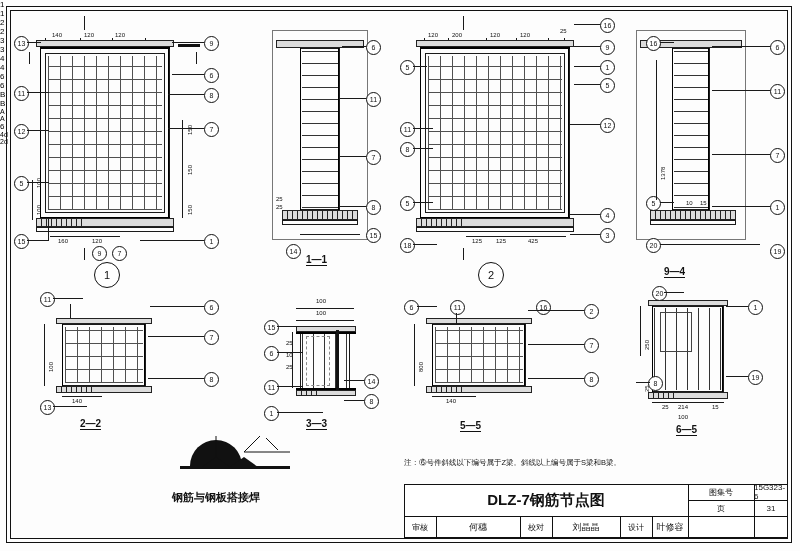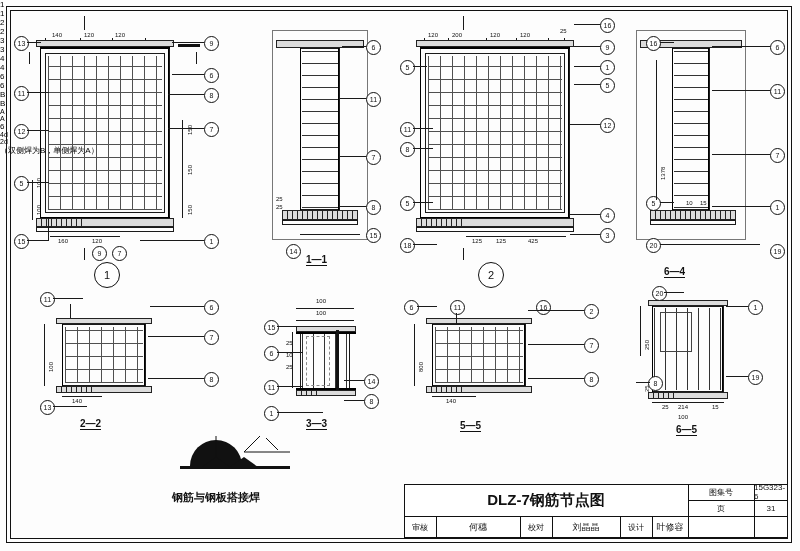--- a/index.html
+++ b/index.html
@@ -251,21 +251,21 @@
     <div class="ln h" style="left:660px;top:244px;width:100px;"></div>
     <div class="ln h" style="left:712px;top:206px;width:58px;"></div>
 
     <div class="t rot" style="left:660px;top:180px;">1378</div>
     <div class="ln v" style="left:656px;top:60px;height:140px;"></div>
     <div class="t" style="left:686px;top:200px;">10</div>
     <div class="t" style="left:700px;top:200px;">15</div>
     <div class="t8" style="left:666px;top:226px;">6</div>
     <div class="t8" style="left:726px;top:226px;">6</div>
 
-    <div class="cap ul" style="left:664px;top:266px;">6—4</div>
+    <div class="cap ul" style="left:664px;top:266px;">9—4</div>
   </div>
 
   <div>
     <div class="grey" style="left:56px;top:318px;width:96px;height:6px;"></div>
     <div class="box" style="left:62px;top:324px;width:84px;height:62px;"></div>
     <div class="grid" style="left:65px;top:327px;width:78px;height:56px;opacity:.85;"></div>
     <div class="ln v thick" style="left:62px;top:324px;height:62px;"></div>
     <div class="ln v thick" style="left:144px;top:324px;height:62px;"></div>
     <div class="grey" style="left:56px;top:386px;width:96px;height:7px;"></div>
     <div class="hatch" style="left:56px;top:386px;width:36px;height:7px;"></div>
@@ -404,23 +404,23 @@
       <line x1="84" y1="8" x2="96" y2="20" stroke="#111" stroke-width="1"></line>
     </svg>
     <div class="t7" style="left:264px;top:432px;">4d</div>
     <div class="t7" style="left:264px;top:444px;">2d</div>
     <div class="blk" style="left:180px;top:466px;width:110px;height:3px;"></div>
     <svg width="70" height="12" style="position:absolute;left:200px;top:456px;">
       <path d="M2 11 L16 1 L30 11 Z" fill="#111"></path>
       <path d="M30 11 L44 1 L58 11 Z" fill="#111"></path>
     </svg>
     <div class="cap" style="left:172px;top:490px;font-size:11px;">钢筋与钢板搭接焊</div>
-    <div class="t8" style="left:172px;top:508px;">（双侧焊为B，单侧焊为A）</div>
-  </div>
-
+  </div>
+
+  <div class="note" style="left:404px;top:458px;">注：⑥号件斜线以下编号属于Z梁。斜线以上编号属于S梁和B梁。</div>
 
   <div>
     <div class="tb" style="left:404px;top:484px;width:384px;height:54px;"></div>
     <div class="ln v" style="left:688px;top:484px;height:54px;background:#111;"></div>
     <div class="ln h" style="left:404px;top:516px;width:384px;background:#111;"></div>
     <div class="ln v" style="left:754px;top:484px;height:54px;background:#111;"></div>
     <div class="ln h" style="left:688px;top:500px;width:100px;background:#111;"></div>
 
     <div class="tbc" style="left:404px;top:484px;width:284px;height:32px;font-size:15px;font-weight:bold;">DLZ-7钢筋节点图</div>
 

